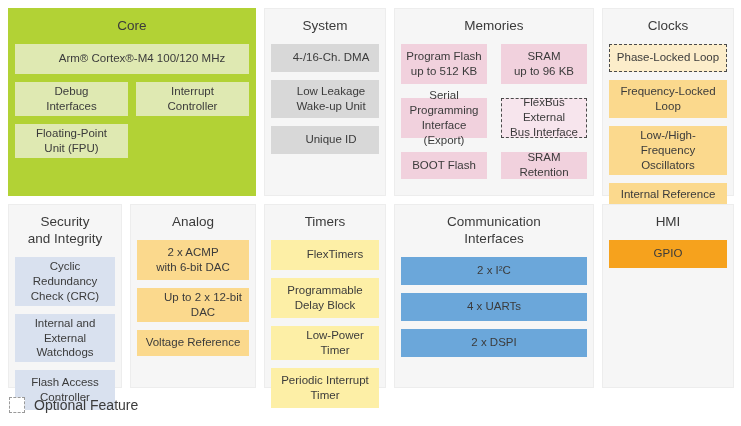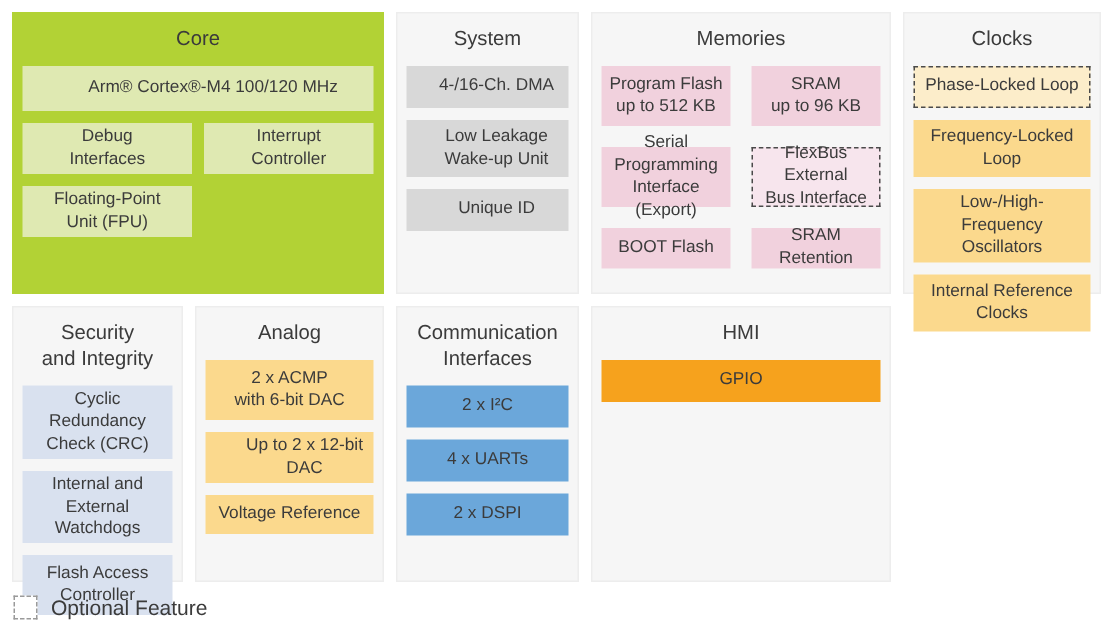--- a/index.html
+++ b/index.html
@@ -157,20 +157,31 @@
     <section class="panel">
       <h2 class="panel-title">Analog</h2>
       <div class="stack">
         <div class="box amber-item h40">2 x ACMP
 with 6-bit DAC</div>
         <div class="box amber-item h30">Up to 2 x 12-bit DAC</div>
         <div class="box amber-item h26">Voltage Reference</div>
       </div>
     </section>
 
+    <section class="panel">
+      <h2 class="panel-title">Timers</h2>
+      <div class="stack">
+        <div class="box lyellow-item h30">FlexTimers</div>
+        <div class="box lyellow-item h40">Programmable
+Delay Block</div>
+        <div class="box lyellow-item h30">Low-Power Timer</div>
+        <div class="box lyellow-item h40">Periodic Interrupt
+Timer</div>
+      </div>
+    </section>
 
     <section class="panel">
       <h2 class="panel-title">Communication
 Interfaces</h2>
       <div class="stack">
         <div class="box blue-item h28">2 x I²C</div>
         <div class="box blue-item h28">4 x UARTs</div>
         <div class="box blue-item h28">2 x DSPI</div>
       </div>
     </section>

